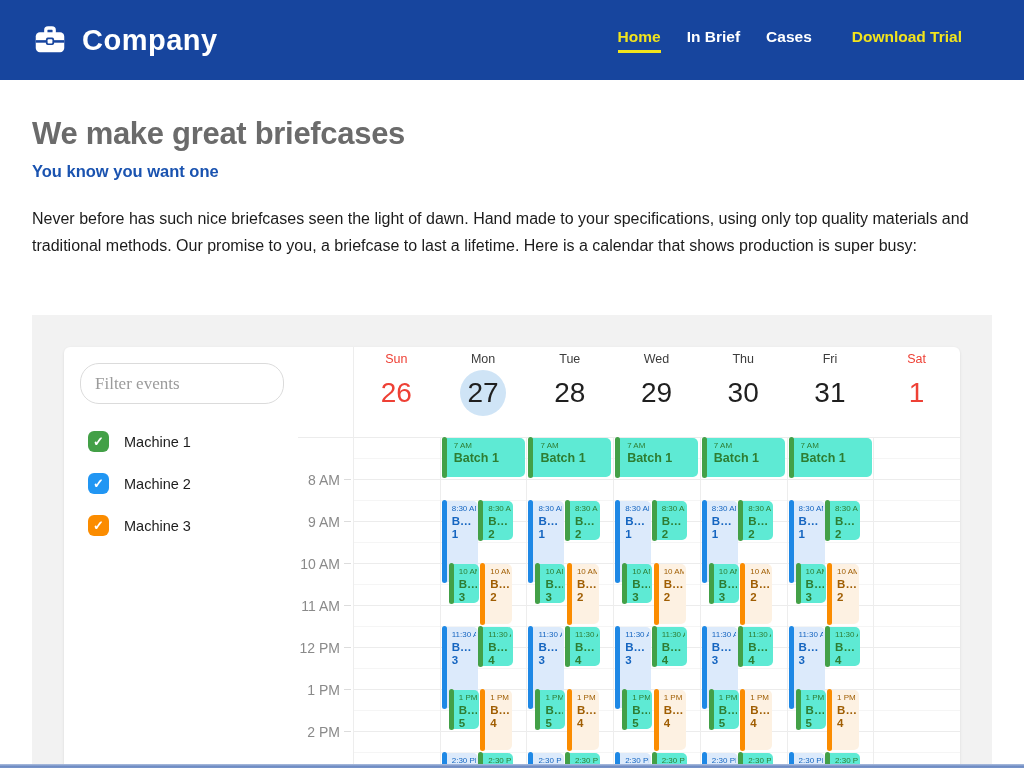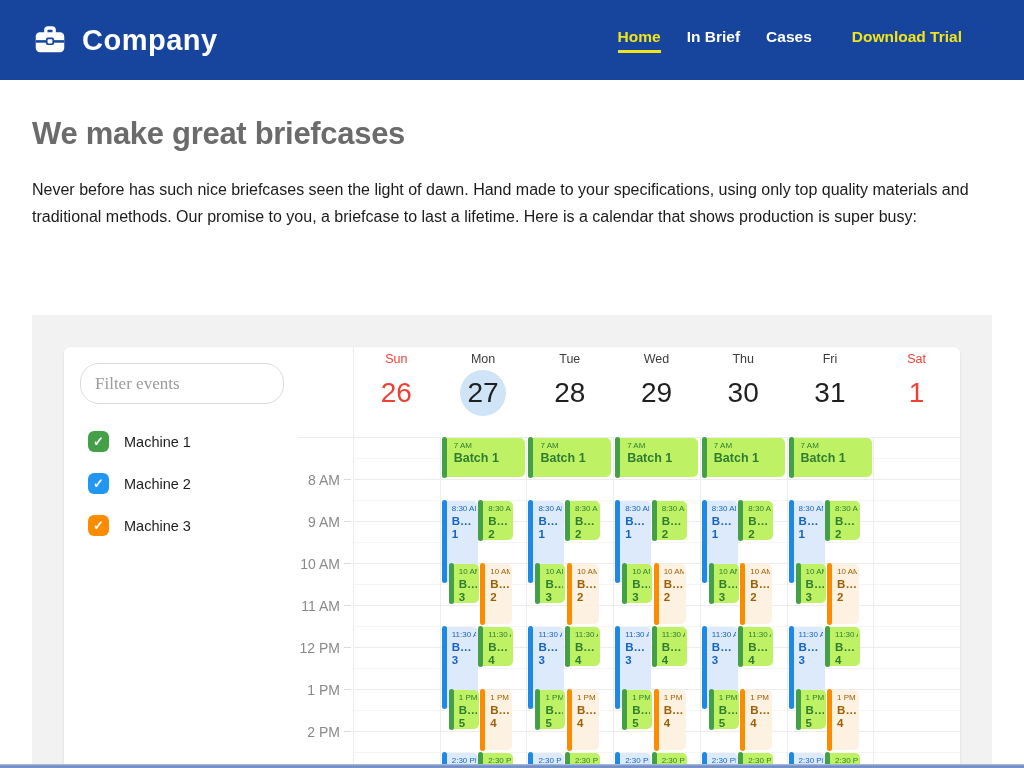--- a/index.html
+++ b/index.html
@@ -60,21 +60,21 @@
   
   .event{position:absolute;border-radius:5px;box-sizing:border-box;padding:3px 2px 0 10px;cursor:pointer;}
   .event::before{content:"";position:absolute;left:0;top:-1px;bottom:-1px;width:5px;border-radius:3px;}
   .ev-body{overflow:hidden;height:100%;}
   .ev-time{font-size:8px;line-height:10px;white-space:nowrap;overflow:hidden;}
   .ev-title{font-size:11.5px;line-height:13px;font-weight:bold;margin-top:1px;}
   .ev-title span{display:block;white-space:nowrap;overflow:hidden;text-overflow:ellipsis;}
   .event.wide .ev-title span{display:inline;}
   .event.wide{padding-left:12px;}
   .event.wide .ev-title{font-size:12.5px;}
-  .m1{background:#bef264;color:#2E7D32;} .m1::before{background:#43A047;}
+  .m1{background:#5eead4;color:#2E7D32;} .m1::before{background:#43A047;}
   .m2{background:#DCEAFB;color:#1565C0;} .m2::before{background:#1E88E5;}
   .m3{background:#FDF1E2;color:#A05E03;} .m3::before{background:#FB8C00;}
 
   .footer-strip{position:absolute;left:0;bottom:0;width:1024px;height:4px;
                 background:linear-gradient(180deg,#AEBFDE 0%,#6F8CC4 60%,#7B96C8 100%);}
 </style>
 </head>
 <body>
 
 <div id="app">
@@ -95,20 +95,21 @@
     <nav class="nav">
       <a class="active">Home</a>
       <a>In Brief</a>
       <a>Cases</a>
       <a class="cta">Download Trial</a>
     </nav>
   </header>
 
   <section class="hero">
     <h1>We make great briefcases</h1>
+    <h2>You know you want one</h2>
     <p>Never before has such nice briefcases seen the light of dawn. Hand made to your specifications, using only top quality materials and traditional methods. Our promise to you, a briefcase to last a lifetime. Here is a calendar that shows production is super busy:</p>
   </section>
 
   <section class="cal-section">
     <div class="cal-card">
 
       <aside class="cal-side">
         <input class="filter-input" type="text" placeholder="Filter events" style="">
         <div class="machine-row" style="top:84px;">
           <span class="cb cb-1">✓</span>

